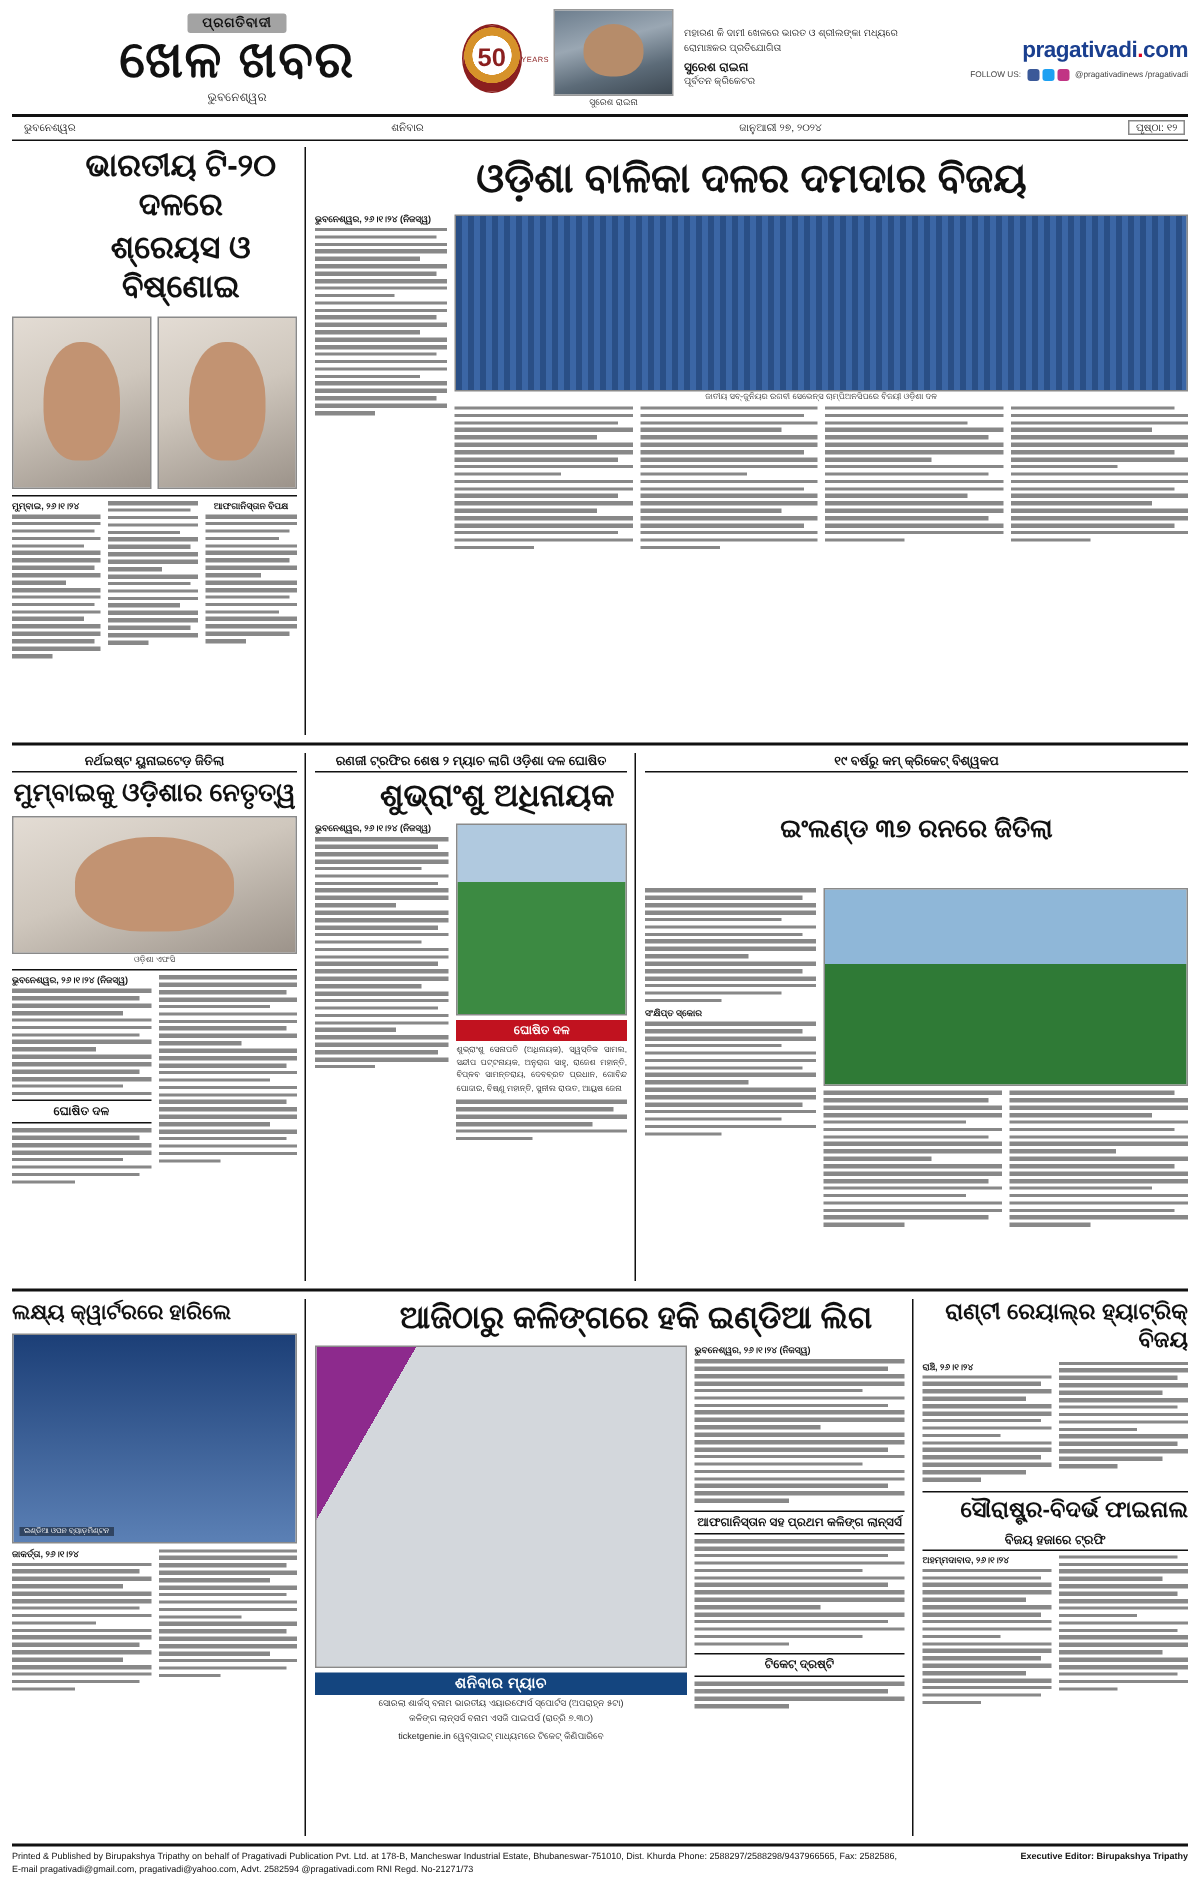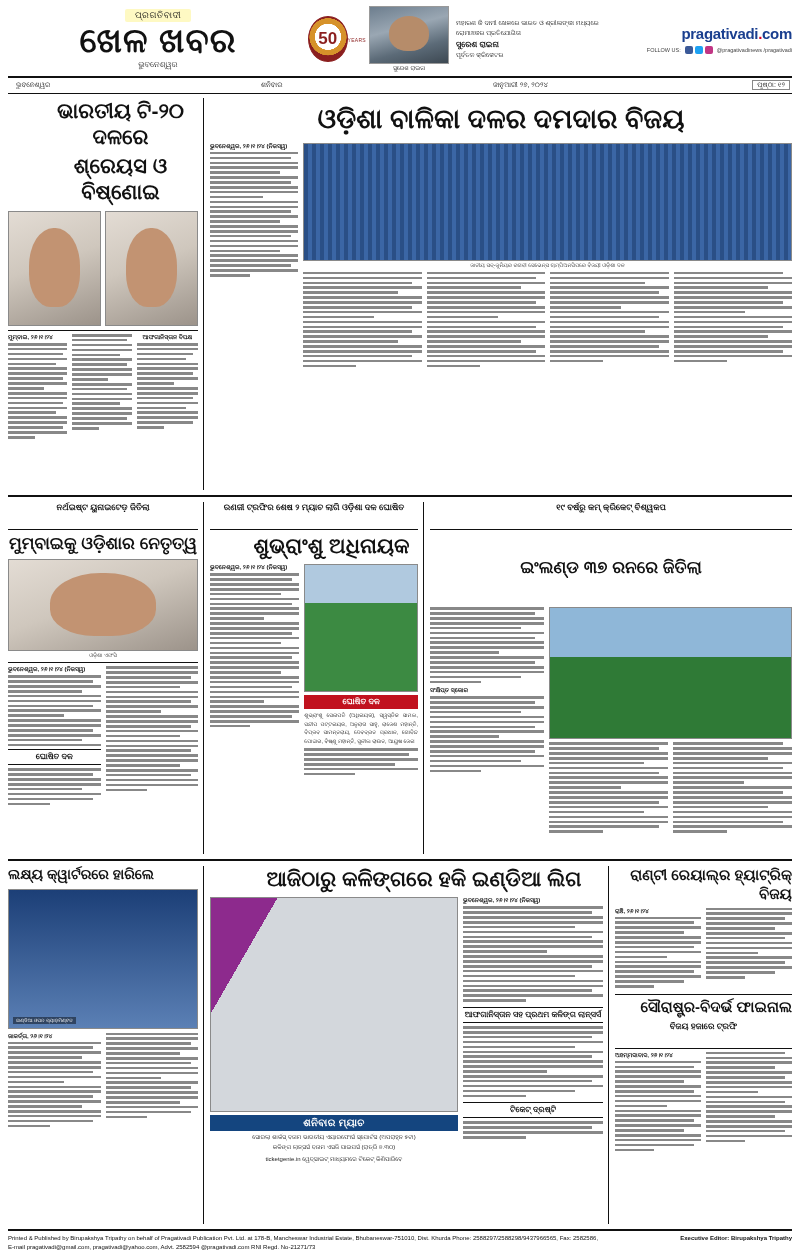--- a/index.html
+++ b/index.html
@@ -10,22 +10,22 @@
     font-family: "Liberation Sans", sans-serif;
     color: #111;
     overflow: hidden;
   }
   .page { width:800px; height:1260px; position:relative; padding:6px 8px; }
 
   
   .masthead { display:flex; align-items:stretch; border-bottom:2px solid #111; padding-bottom:4px; }
   .mh-left { width:300px; display:flex; flex-direction:column; align-items:center; justify-content:center; }
   .mh-kicker {
-    font-size:9px; letter-spacing:.5px; color:#111; background:#fef9c3;
-    padding:1px 10px; border-radius:2px; margin-bottom:1px;
+    font-size:9px; letter-spacing:.5px; color:#111; background:#a3a3a3;
+    padding:1px 10px; border-radius:2px; margin-bottom:1px;font-weight:bold;
   }
   .mh-title {
     font-size:34px; font-weight:bold; letter-spacing:1px; line-height:1;
     color:#111;
   }
   .mh-sub { font-size:8px; color:#333; margin-top:3px; }
   .mh-50 { width:58px; display:flex; align-items:center; justify-content:center; }
   .logo50 {
     width:46px; height:46px; border-radius:50%;
     background: radial-gradient(circle at 50% 45%, #fff 0 42%, #d6922a 43% 60%, #8b1f1f 61% 100%);
@@ -81,21 +81,21 @@
     font-weight:bold; color:#111; line-height:1.25;
   }
   .banner {
     background:#1f7a33; color:#fff; text-align:center; font-size:10px;
     padding:2px 0; font-weight:bold; letter-spacing:.3px;
   }
   .banner.blue { background:#14457f; }
 
   .kicker-line {
     font-size:8.5px; font-weight:bold; text-align:center; color:#111;
-    border-bottom:1px solid #111; padding-bottom:16px; margin-bottom:3px;
+    border-bottom:1px solid #111; padding-bottom:1px; margin-bottom:3px;
   }
 
   .title-xl { font-size:27px; text-align:center; }
   .title-lg { font-size:21px; text-align:center;margin-left:35px; }
   .title-md { font-size:17px; text-align:center; }
   .title-sm { font-size:14px; }
   .title-xs { font-size:15px; text-align:right; }
 
   
   .col { font-size:6px; line-height:1.55; color:#222; text-align:justify; }

